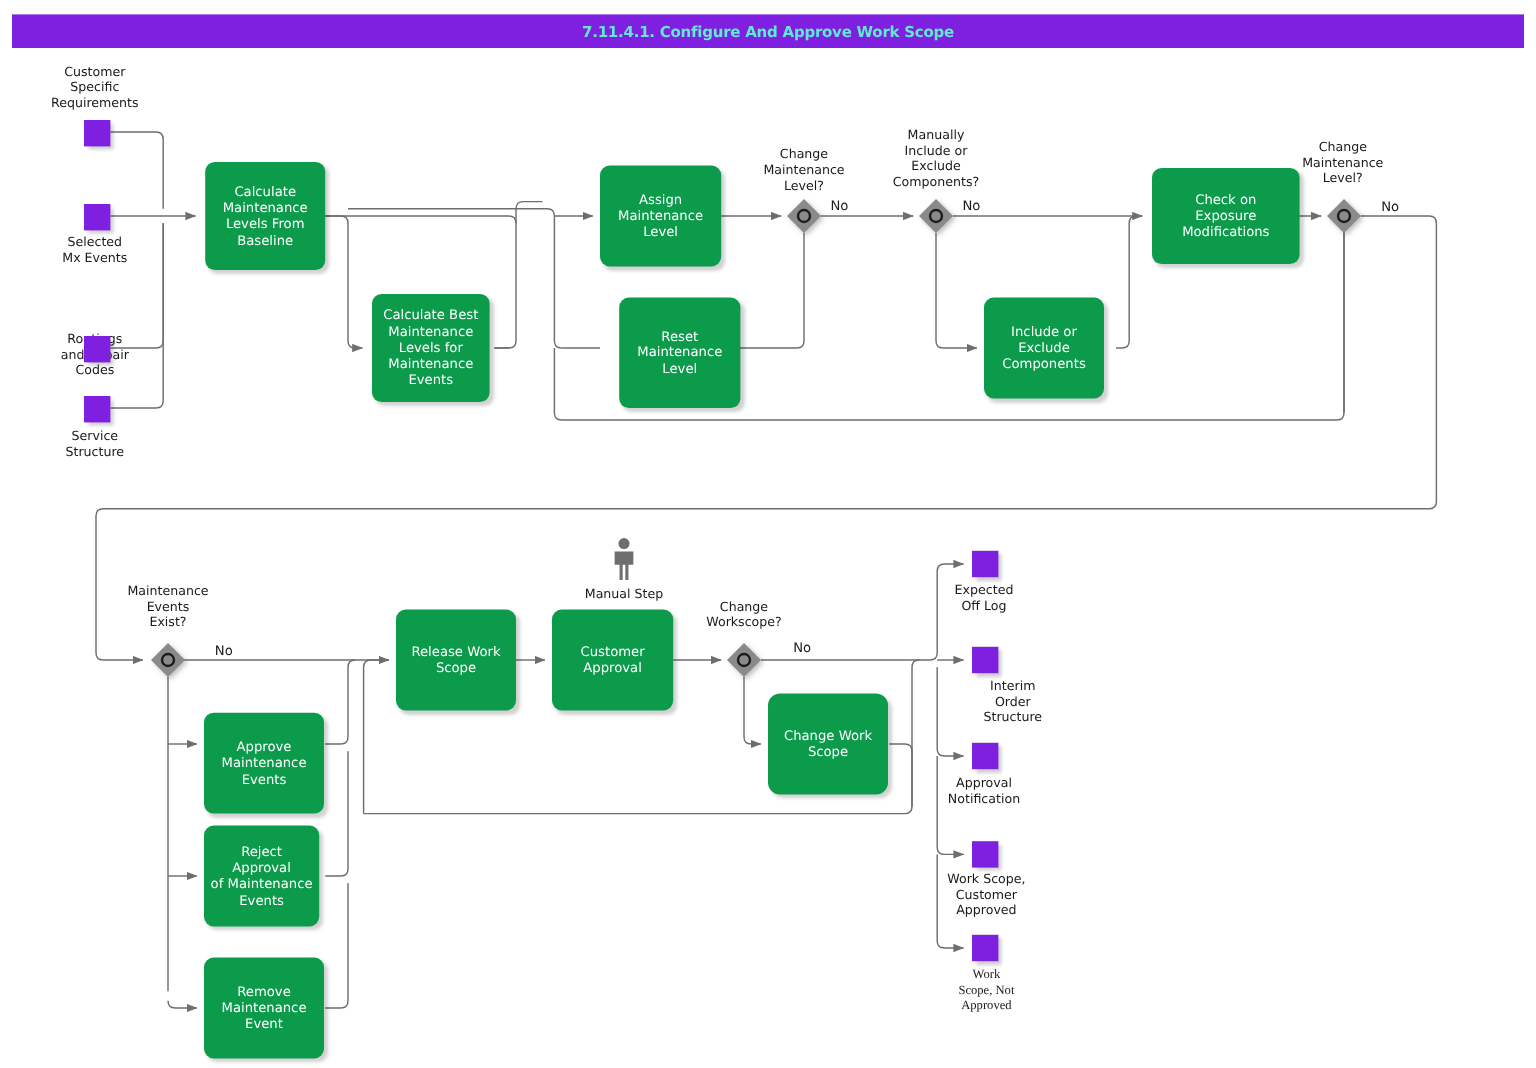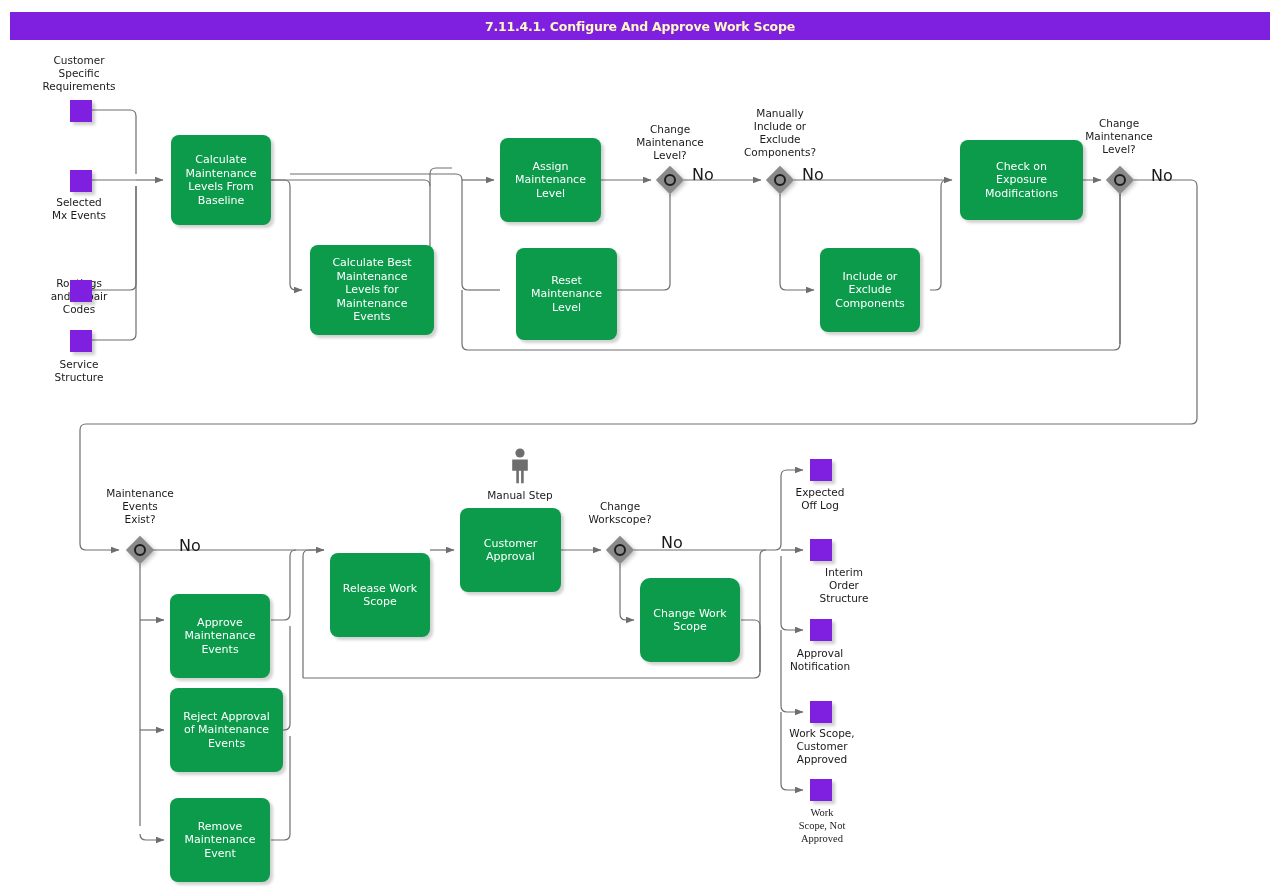--- a/index.html
+++ b/index.html
@@ -19,21 +19,21 @@
     overflow: hidden;
   }
   
   .title-bar {
     position: absolute;
     left: 10px;
     top: 12px;
     width: 1260px;
     height: 28px;
     background: #7f1fe0;
-    color: #fef9c3;
+    color: #5eead4;
     font-size: 12.5px;
     font-weight: bold;
     font-family: "DejaVu Sans", sans-serif;
     display: flex;
     align-items: center;
     justify-content: center;
     letter-spacing: -0.2px;
     box-sizing: border-box;
   }
   
@@ -99,21 +99,21 @@
     left: 7px; top: 7px;
     width: 12px; height: 12px;
     border: 2px solid #1c1c1c;
     border-radius: 50%;
     background: #8a8a8a;
     box-sizing: border-box;
   }
   
   .elabel {
     position: absolute;
-    font-size: 16px;
+    font-size: 11px;
     color: #1a1a1a;
     font-family: "DejaVu Sans", sans-serif;
     white-space: nowrap;
     text-align: center;
   }
   
   .person {
     position: absolute;
     width: 22px;
     height: 36px;
@@ -219,21 +219,21 @@
   <div class="nlabel" style="left:18px; top:358px; width:122px;">Service
 Structure</div>
 
   <div class="data-node" style="left:70px; top:280px;"></div>
 
   <div class="proc" style="left:171px; top:135px; width:100px; height:90px;">Calculate
 Maintenance
 Levels From
 Baseline</div>
 
-  <div class="proc" style="left:310px; top:245px; width:124px; height:90px;">Calculate Best
+  <div class="proc" style="left:310px; top:245px; width:98px; height:90px;">Calculate Best
 Maintenance
 Levels for
 Maintenance
 Events</div>
 
   <div class="proc" style="left:500px; top:138px; width:101px; height:84px;">Assign
 Maintenance
 Level</div>
 
   <div class="proc" style="left:500px; top:248px; width:101px; height:92px;margin-left:16px;">Reset
@@ -281,28 +281,28 @@
 Exist?</div>
   <div class="gw" style="left:127px; top:537px;">
     <div class="dia"></div>
     <div class="ring"></div>
   </div>
   <div class="elabel" style="left:179px; top:536px;">No</div>
 
   <div class="proc" style="left:170px; top:594px; width:100px; height:84px;">Approve
 Maintenance
 Events</div>
-  <div class="proc" style="left:170px; top:688px; width:113px; height:84px;">Reject Approval
+  <div class="proc" style="left:170px; top:688px; width:96px; height:84px;">Reject Approval
 of Maintenance
 Events</div>
   <div class="proc" style="left:170px; top:798px; width:100px; height:84px;">Remove
 Maintenance
 Event</div>
 
-  <div class="proc" style="left:330px; top:508px; width:100px; height:84px;margin-top:45px;">Release Work
+  <div class="proc" style="left:330px; top:508px; width:100px; height:84px;">Release Work
 Scope</div>
   <div class="proc" style="left:460px; top:508px; width:101px; height:84px;">Customer
 Approval</div>
   <div class="proc" style="left:640px; top:578px; width:100px; height:84px;border-radius:10px;">Change Work
 Scope</div>
 
   <svg class="person" style="left:509px; top:448px;" viewBox="0 0 22 36">
     <circle cx="11" cy="5" r="4.6" fill="#6e6e6e"></circle>
     <path d="M3.2,11.5 h15.6 v11.2 h-4.1 v12.6 h-2.6 v-12.6 h-2.2 v12.6 h-2.6 v-12.6 h-4.1 z" fill="#6e6e6e"></path>
   </svg>

